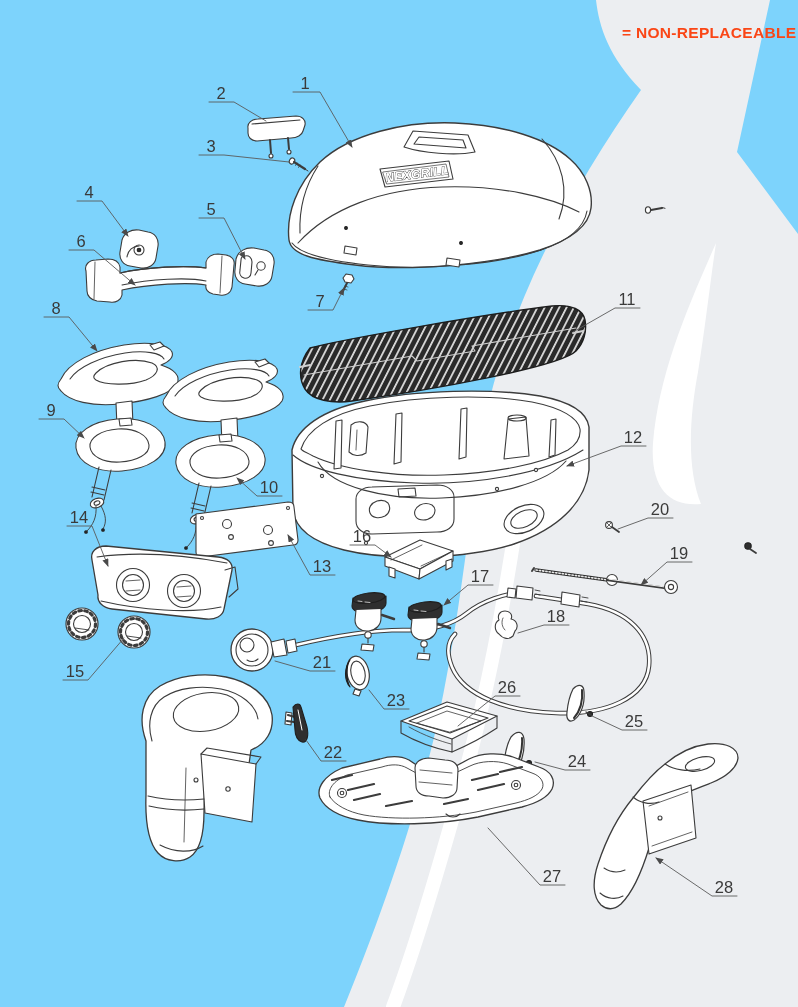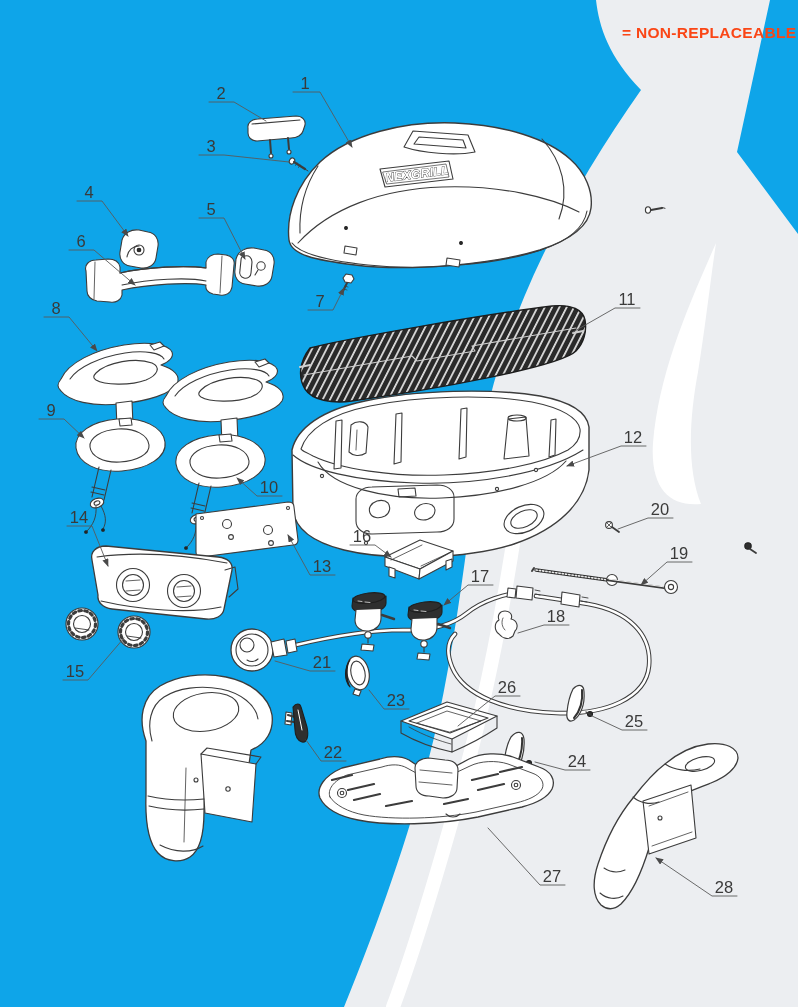--- a/index.html
+++ b/index.html
@@ -1,16 +1,16 @@
 <!DOCTYPE html>
 <html><head>
 <meta charset="utf-8">
 <style>
   html,body{margin:0;padding:0;background:#fff;}
-  .canvas{position:relative;width:798px;height:1007px;background:#0ea5e9;overflow:hidden;
+  .canvas{position:relative;width:798px;height:1007px;background:#7dd3fc;overflow:hidden;
           font-family:"Liberation Sans",sans-serif;}
   svg{display:block}
   
   svg path,svg circle,svg ellipse,svg line,svg polyline,svg rect{
     stroke:#3c3c3c;stroke-width:1.1;fill:none;stroke-linecap:round;stroke-linejoin:round;}
   .fw{fill:#fff;}
   .fd{fill:#2f2f2f;stroke:#1f1f1f;}
   .bgf{fill:#ecEEF1;stroke:none;}
   .bgw{fill:#fff;stroke:none;}
   .grate{fill:url(#slats);stroke:#1d1d1d;}

